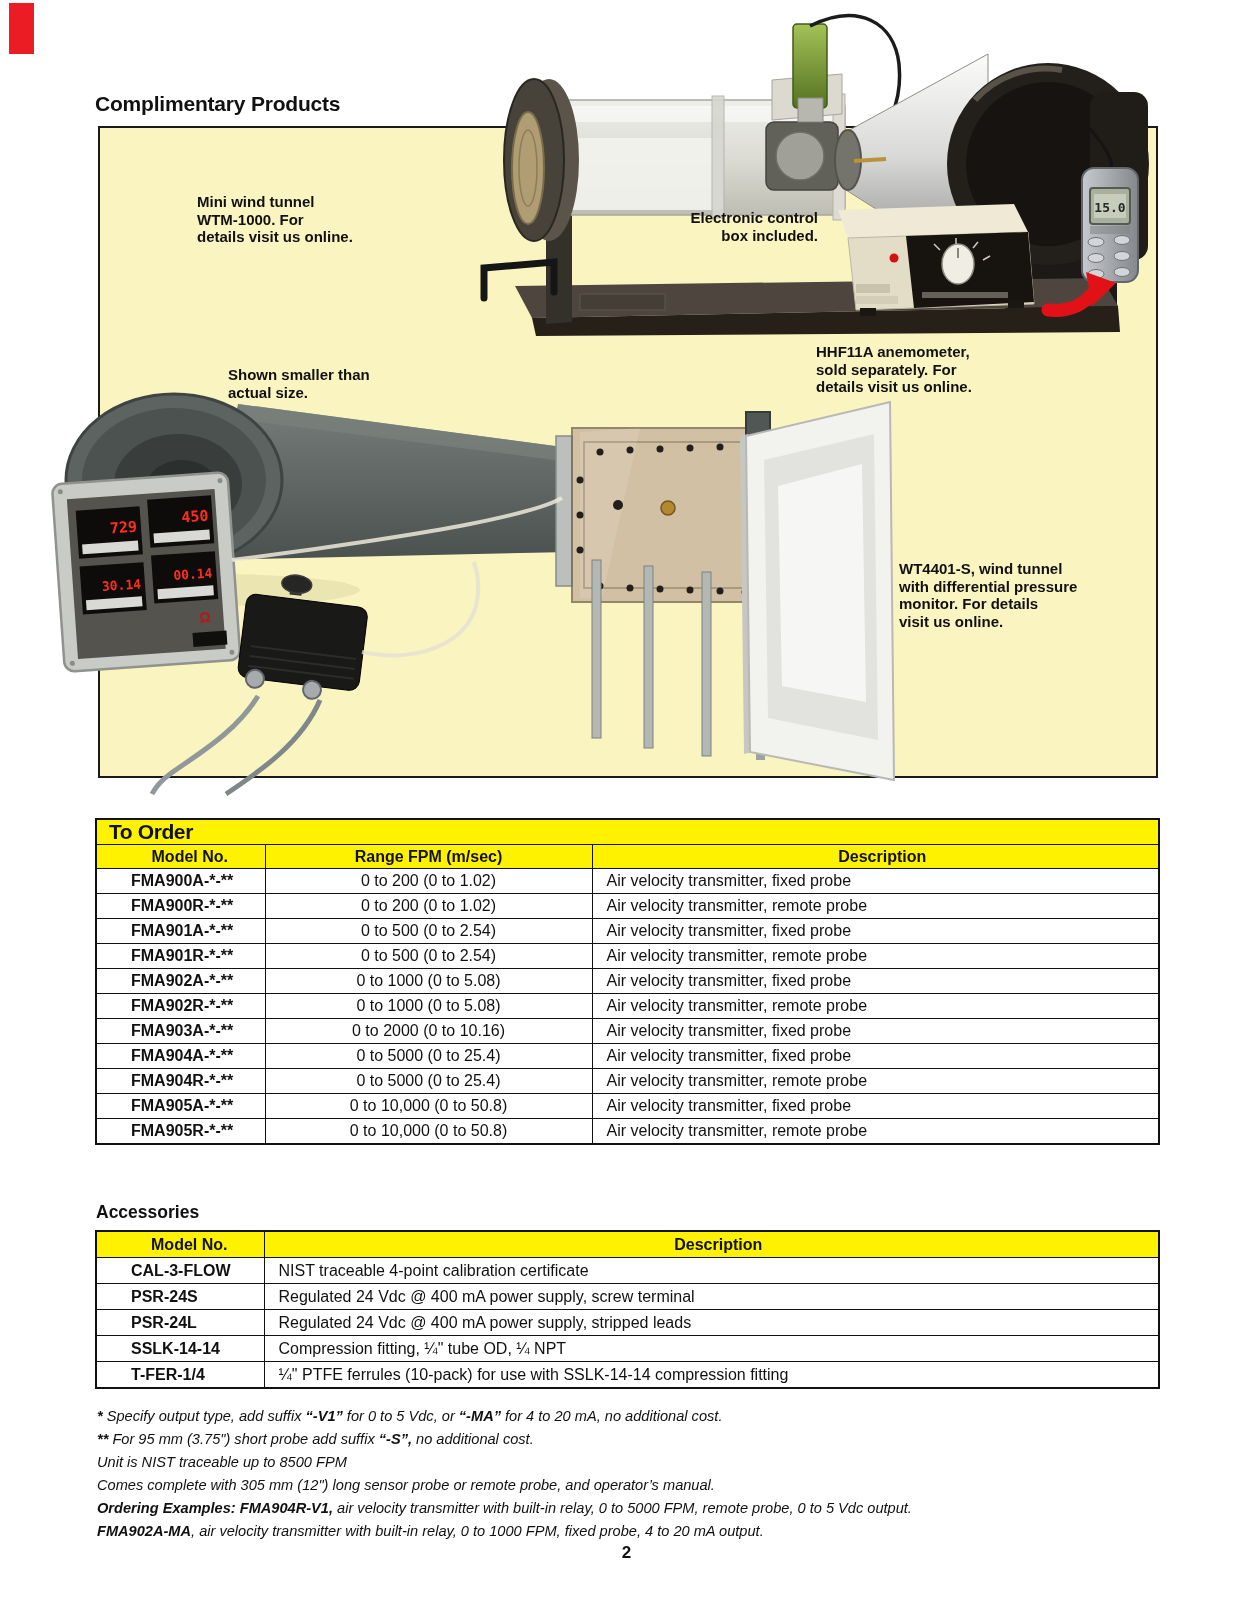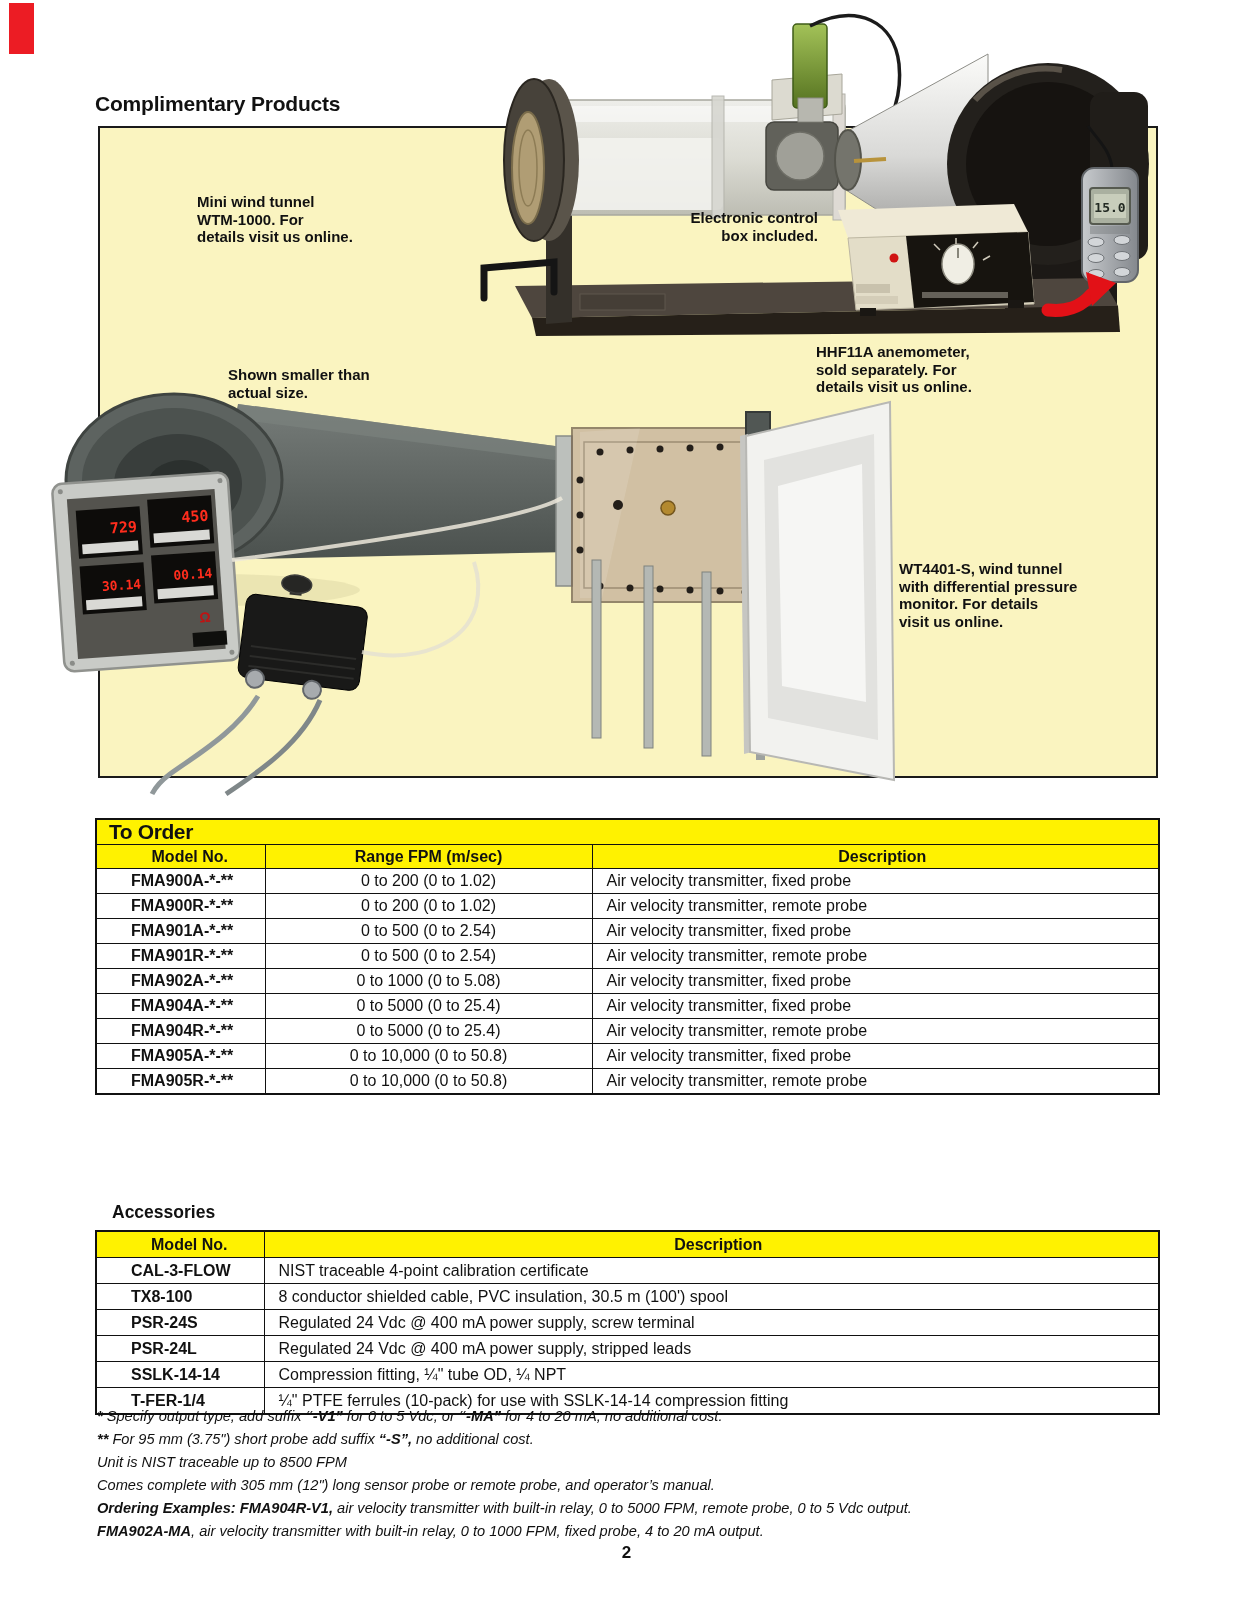--- a/index.html
+++ b/index.html
@@ -28,21 +28,21 @@
   th{background:#fff200;font-weight:bold;text-align:center;height:23px;}
   .model{font-weight:bold;padding-left:34px;}
   th.model{padding-left:18px;}
   .range{text-align:center;}
   th.range{text-align:center;}
   .desc{padding-left:14px;}
   th.desc{padding-left:14px;}
   #order-table td{height:24px;}
   #acc-table th{height:25px;}
   #acc-table td{height:25px;}
-  #acc-heading{left:112px;top:1202px;font-size:17.5px;font-weight:bold;}
+  #acc-heading{left:96px;top:1202px;font-size:17.5px;font-weight:bold;}
 
   #footnotes{left:97px;top:1405px;width:1090px;font-size:14.6px;font-style:italic;}
   #footnotes .fn{line-height:22.9px;}
   #footnotes b{font-weight:bold;}
   #page-number{left:95px;top:1543px;width:1063px;text-align:center;font-size:17px;font-weight:bold;}
 </style>
 </head>
 <body>
 
 <div id="red-mark" class="abs"></div>
@@ -280,20 +280,30 @@
         <td class="model">FMA901R-*-**</td>
         <td class="range">0 to 500 (0 to 2.54)</td>
         <td class="desc">Air velocity transmitter, remote probe</td>
       </tr>
   <tr>
         <td class="model">FMA902A-*-**</td>
         <td class="range">0 to 1000 (0 to 5.08)</td>
         <td class="desc">Air velocity transmitter, fixed probe</td>
       </tr>
   <tr>
+        <td class="model">FMA902R-*-**</td>
+        <td class="range">0 to 1000 (0 to 5.08)</td>
+        <td class="desc">Air velocity transmitter, remote probe</td>
+      </tr>
+  <tr>
+        <td class="model">FMA903A-*-**</td>
+        <td class="range">0 to 2000 (0 to 10.16)</td>
+        <td class="desc">Air velocity transmitter, fixed probe</td>
+      </tr>
+  <tr>
         <td class="model">FMA904A-*-**</td>
         <td class="range">0 to 5000 (0 to 25.4)</td>
         <td class="desc">Air velocity transmitter, fixed probe</td>
       </tr>
   <tr>
         <td class="model">FMA904R-*-**</td>
         <td class="range">0 to 5000 (0 to 25.4)</td>
         <td class="desc">Air velocity transmitter, remote probe</td>
       </tr>
   <tr>
@@ -319,24 +329,20 @@
   <tbody>
       <tr>
     <th class="model">Model No.</th>
     <th class="desc">Description</th>
   </tr>
   <tr>
         <td class="model">CAL-3-FLOW</td>
         <td class="desc">NIST traceable 4-point calibration certificate</td>
       </tr>
   <tr>
-        <td class="model">TX8-100</td>
-        <td class="desc">8 conductor shielded cable, PVC insulation, 30.5 m (100') spool</td>
-      </tr>
-  <tr>
         <td class="model">PSR-24S</td>
         <td class="desc">Regulated 24 Vdc @ 400 mA power supply, screw terminal</td>
       </tr>
   <tr>
         <td class="model">PSR-24L</td>
         <td class="desc">Regulated 24 Vdc @ 400 mA power supply, stripped leads</td>
       </tr>
   <tr>
         <td class="model">SSLK-14-14</td>
         <td class="desc">Compression fitting, ¼" tube OD, ¼ NPT</td>

